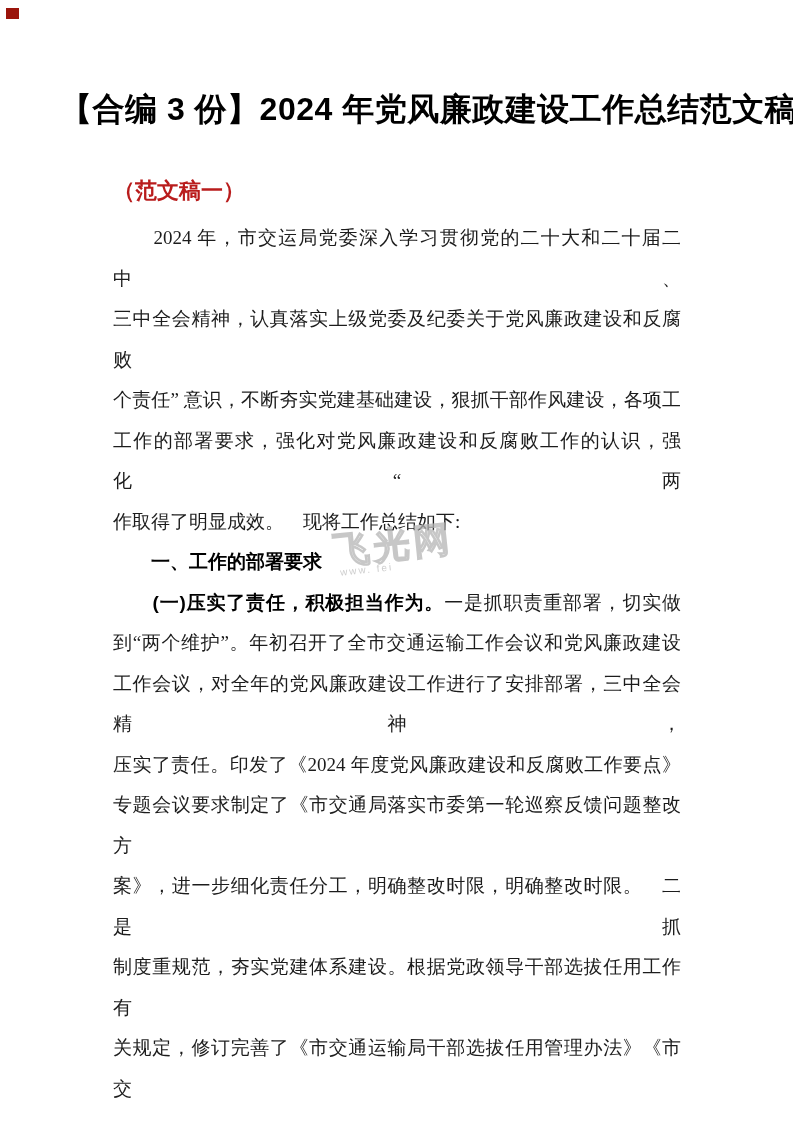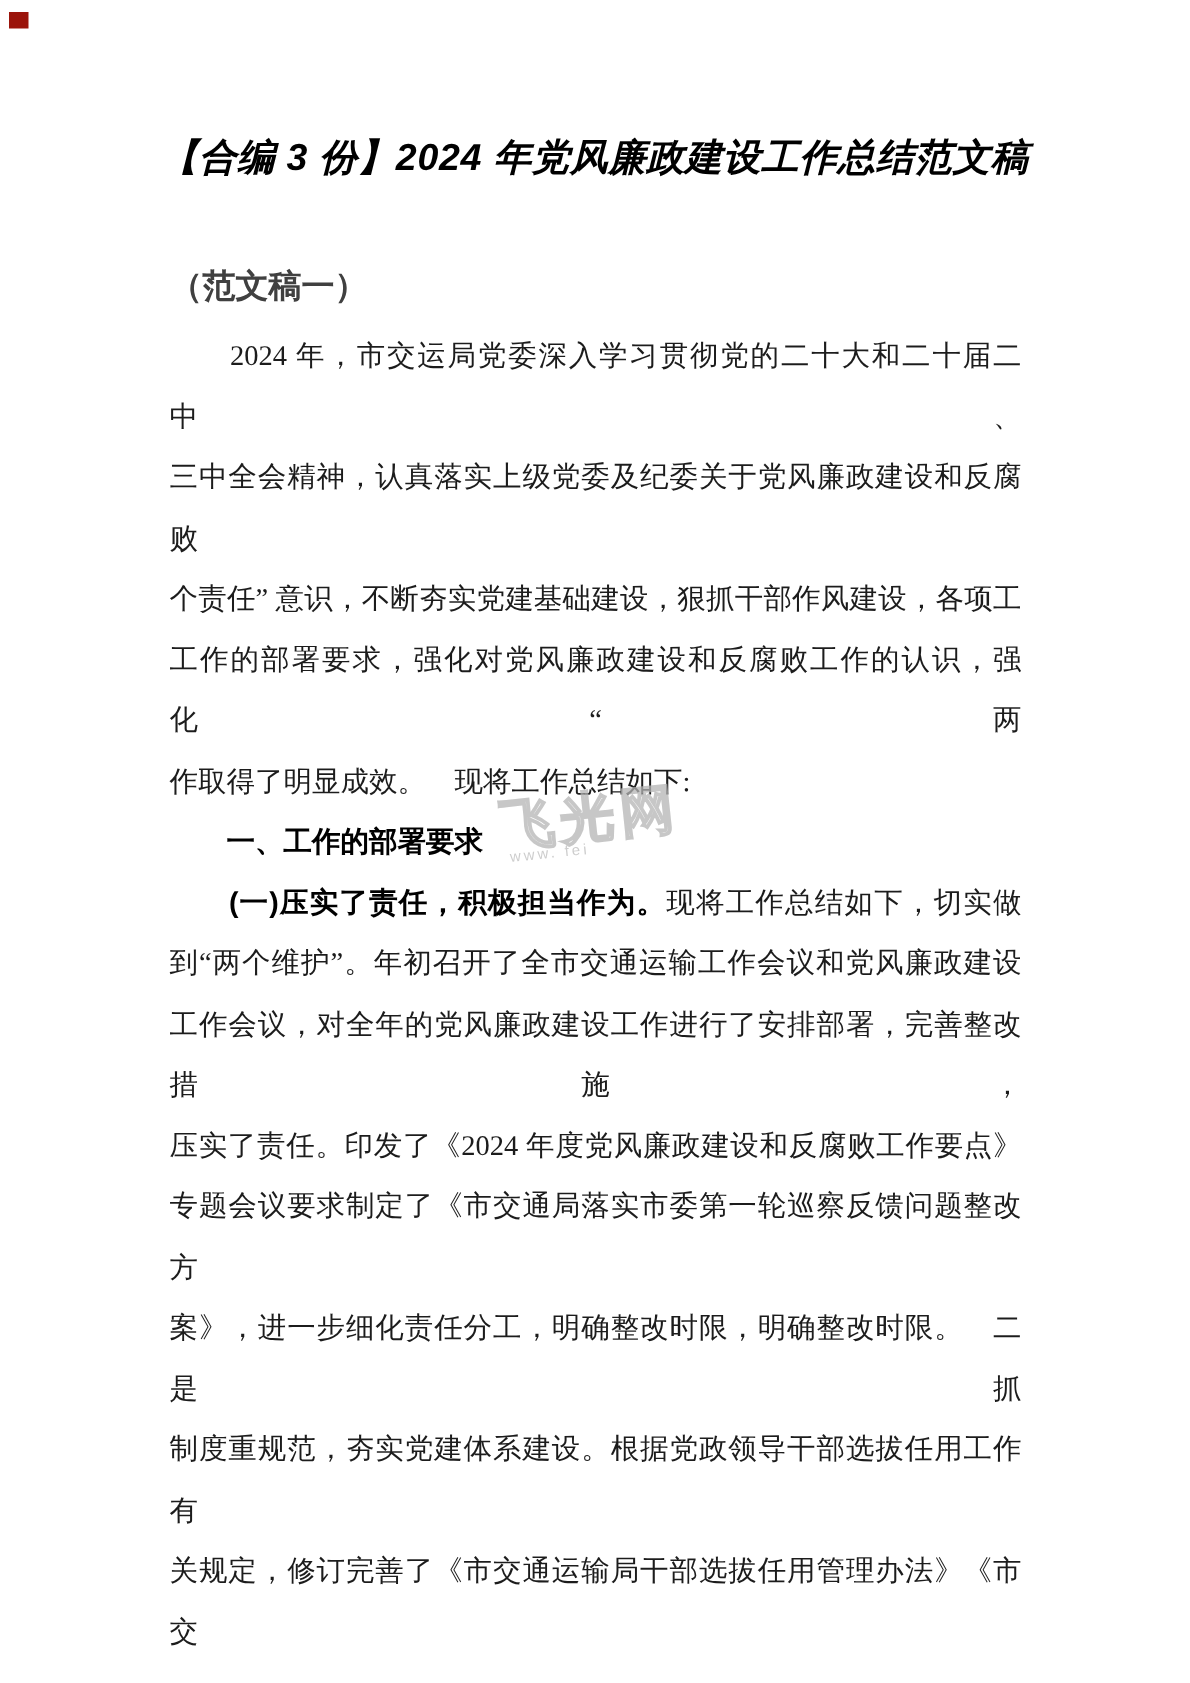--- a/index.html
+++ b/index.html
@@ -24,25 +24,24 @@
     height: 11px;
   }
   .doc-title {
     position: absolute;
     left: 60px;
     right: 60px;
     top: 88px;
     text-align: center;
     font-family: "Liberation Sans", sans-serif;
     font-weight: bold;
-    font-size: 25px;
+    font-size: 32px;
     letter-spacing: 0.5px;
     color: #000000;
     white-space: nowrap;
-    font-style: italic;
   }
   .section-label {
     position: absolute;
     left: 113px;
     top: 176px;
     font-family: "Liberation Sans", sans-serif;
     font-weight: bold;
     font-size: 22px;
   }
   .doc-body {
@@ -96,32 +95,32 @@
 </style>
 </head>
 <body>
 
 <div class="page">
 
   <div class="corner-mark" style="background: rgb(155, 20, 11);"></div>
 
   <div class="doc-title">【合编 3 份】2024 年党风廉政建设工作总结范文稿</div>
 
-  <div class="section-label" style="color: #404040;">（范文稿一）</div>
+  <div class="section-label" style="color: #b91c1c;">（范文稿一）</div>
 
   <div class="doc-body">
       <div class="line"><span>　　2024 年，市交运局党委深入学习贯彻党的二十大和二十届二中、</span></div>
       <div class="line"><span>三中全会精神，认真落实上级党委及纪委关于党风廉政建设和反腐败</span></div>
       <div class="line"><span>个责任” 意识，不断夯实党建基础建设，狠抓干部作风建设，各项工</span></div>
       <div class="line"><span>工作的部署要求，强化对党风廉政建设和反腐败工作的认识，强化“两</span></div>
       <div class="line no-stretch"><span>作取得了明显成效。　现将工作总结如下:</span></div>
       <div class="line no-stretch heading"><span class="b">　　一、工作的部署要求</span></div>
-      <div class="line"><span class="b">　　(一)压实了责任，积极担当作为。</span><span>现将工作总结如下，切实做</span></div>
+      <div class="line"><span class="b">　　(一)压实了责任，积极担当作为。</span><span>一是抓职责重部署，切实做</span></div>
       <div class="line"><span>到“两个维护”。年初召开了全市交通运输工作会议和党风廉政建设</span></div>
-      <div class="line"><span>工作会议，对全年的党风廉政建设工作进行了安排部署，完善整改措施，</span></div>
+      <div class="line"><span>工作会议，对全年的党风廉政建设工作进行了安排部署，三中全会精神，</span></div>
       <div class="line"><span>压实了责任。印发了《2024 年度党风廉政建设和反腐败工作要点》</span></div>
       <div class="line"><span>专题会议要求制定了《市交通局落实市委第一轮巡察反馈问题整改方</span></div>
       <div class="line"><span>案》，进一步细化责任分工，明确整改时限，明确整改时限。　二是抓</span></div>
       <div class="line"><span>制度重规范，夯实党建体系建设。根据党政领导干部选拔任用工作有</span></div>
       <div class="line"><span>关规定，修订完善了《市交通运输局干部选拔任用管理办法》《市交</span></div>
     </div>
 
   <div class="watermark">
     <div class="watermark-main">飞光网</div>
     <div class="watermark-sub">www. fei</div>

